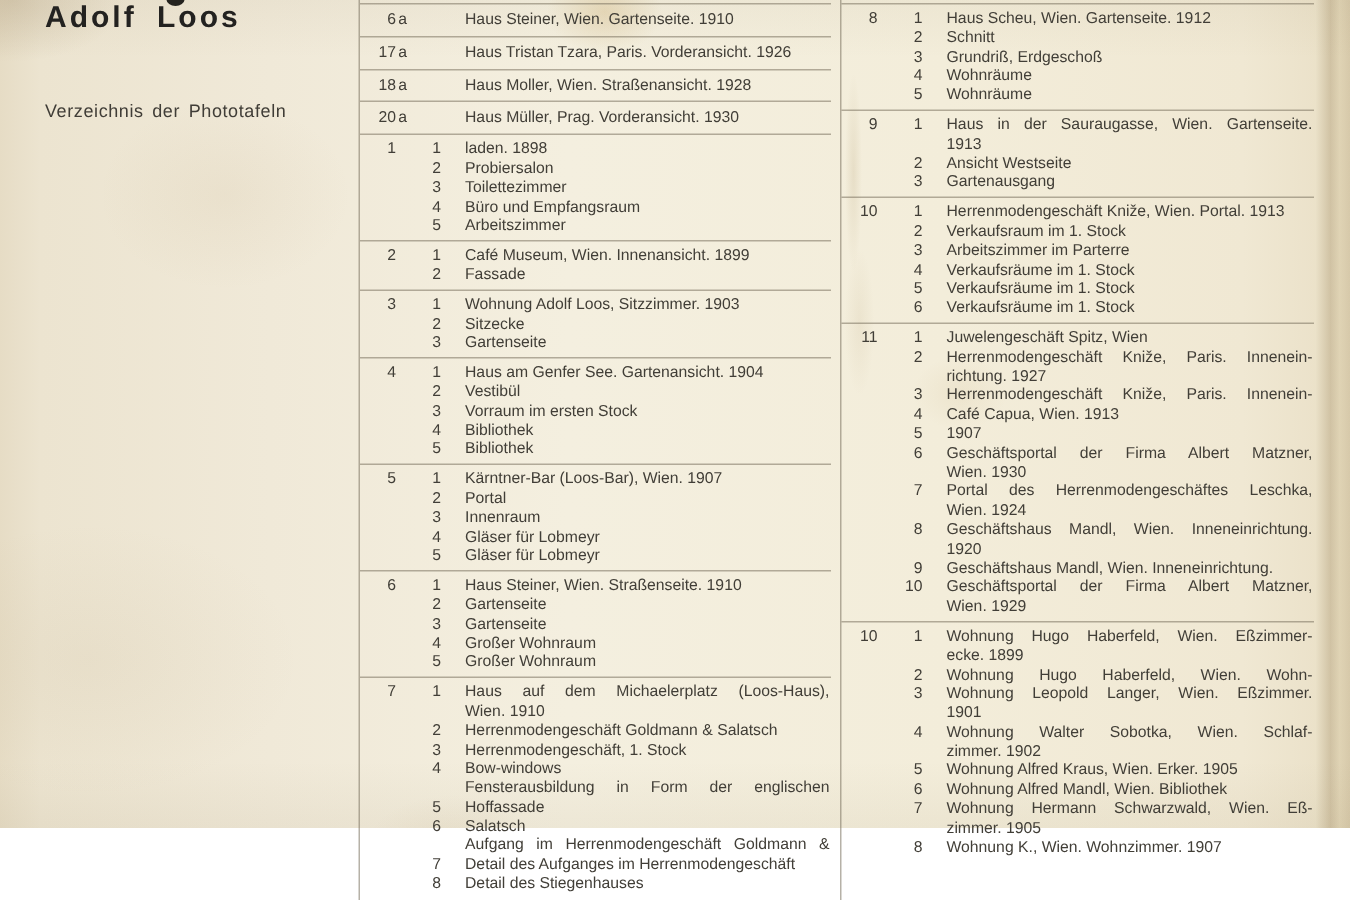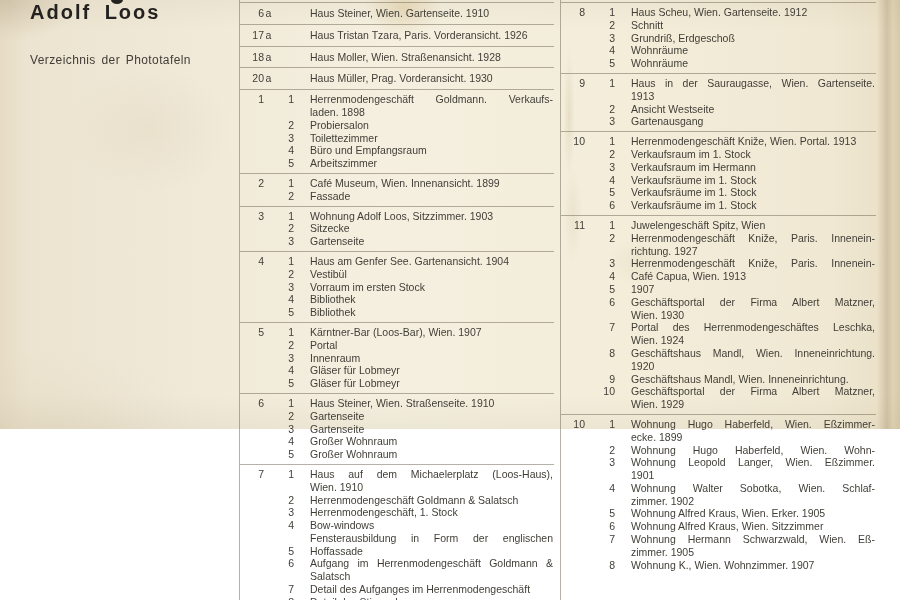--- a/index.html
+++ b/index.html
@@ -2,21 +2,21 @@
 <html><head>
 <meta charset="utf-8">
 <style>
   html,body{margin:0;padding:0;}
   body{
     width:900px;height:600px;overflow:hidden;
     font-family:"Liberation Sans","DejaVu Sans",sans-serif;
     -webkit-font-smoothing:antialiased;
   }
   .page{
-    position:absolute;left:0;top:0;width:900px;height:429px;
+    position:absolute;left:0;top:0;width:900px;height:552px;
     background:
       radial-gradient(ellipse 55px 40px at 403px 8px, rgba(193,156,82,0.26), rgba(193,156,82,0) 70%),
       radial-gradient(ellipse 8px 95px at 569px 115px, rgba(165,140,90,0.16), rgba(165,140,90,0) 70%),
       radial-gradient(ellipse 14px 70px at 573px 215px, rgba(165,140,90,0.10), rgba(165,140,90,0) 70%),
       radial-gradient(ellipse 45px 35px at 640px 262px, rgba(180,150,90,0.10), rgba(180,150,90,0) 70%),
       radial-gradient(ellipse 120px 90px at 150px 130px, rgba(170,140,90,0.08), rgba(170,140,90,0) 70%),
       radial-gradient(ellipse 80px 50px at 300px 565px, rgba(170,140,90,0.10), rgba(170,140,90,0) 70%),
       radial-gradient(ellipse 200px 130px at 60px 440px, rgba(160,135,90,0.07), rgba(160,135,90,0) 70%),
       radial-gradient(ellipse 100px 55px at 8px 0px, rgba(140,115,75,0.20), rgba(140,115,75,0) 75%),
       linear-gradient(180deg, rgba(120,100,60,0.05), rgba(120,100,60,0) 7%, rgba(120,100,60,0) 92%, rgba(120,100,60,0.06)),
@@ -26,21 +26,21 @@
   .frag{
     position:absolute;left:111px;top:-3px;width:12px;height:7px;
     background:#24231f;border-radius:0 0 7px 7px / 0 0 5px 5px;
   }
   .title{
     position:absolute;left:30px;top:1px;margin:0;
     font-size:20px;font-weight:bold;color:#232220;
     letter-spacing:2px;word-spacing:6px;line-height:22px;
   }
   .subtitle{
-    position:absolute;left:30px;top:53px;
+    position:absolute;left:30px;top:67px;
     font-size:12px;color:#403d37;letter-spacing:0.4px;word-spacing:2px;
   }
   .col{
     position:absolute;top:0;height:600px;box-sizing:border-box;
     border-left:1px solid rgba(122,113,94,0.55);
     padding-top:2px;
     font-size:10.5px;line-height:12.8px;color:#413e37;
   }
   .col1{left:239px;width:315px;}
   .col2{left:560px;width:316px;}
@@ -127,21 +127,20 @@
       </div>
       <div class="section">
         <div class="plate">
           <span class="pnum">1</span>
           <span class="psuf"></span>
         </div>
         <div class="items">
           <div class="item">
             <span class="inum">1</span>
             <div class="itext">
-              <div class="line j">Herrenmodengeschäft Goldmann. Verkaufs-</div>
               <div class="line">laden. 1898</div>
             </div>
           </div>
           <div class="item">
             <span class="inum">2</span>
             <div class="itext">
               <div class="line">Probiersalon</div>
             </div>
           </div>
           <div class="item">
@@ -358,22 +357,22 @@
           </div>
           <div class="item">
             <span class="inum">5</span>
             <div class="itext">
               <div class="line">Hoffassade</div>
             </div>
           </div>
           <div class="item">
             <span class="inum">6</span>
             <div class="itext">
+              <div class="line">Salatsch</div>
               <div class="line j">Aufgang im Herrenmodengeschäft Goldmann &amp;</div>
-              <div class="line">Salatsch</div>
             </div>
           </div>
           <div class="item">
             <span class="inum">7</span>
             <div class="itext">
               <div class="line">Detail des Aufganges im Herrenmodengeschäft</div>
             </div>
           </div>
           <div class="item">
             <span class="inum">8</span>
@@ -464,21 +463,21 @@
           </div>
           <div class="item">
             <span class="inum">2</span>
             <div class="itext">
               <div class="line">Verkaufsraum im 1. Stock</div>
             </div>
           </div>
           <div class="item">
             <span class="inum">3</span>
             <div class="itext">
-              <div class="line">Verkaufsraum im Hermann</div>
+              <div class="line">Arbeitszimmer im Parterre</div>
             </div>
           </div>
           <div class="item">
             <span class="inum">4</span>
             <div class="itext">
               <div class="line">Verkaufsräume im 1. Stock</div>
             </div>
           </div>
           <div class="item">
             <span class="inum">5</span>
@@ -602,21 +601,21 @@
           </div>
           <div class="item">
             <span class="inum">5</span>
             <div class="itext">
               <div class="line">Wohnung Alfred Kraus, Wien. Erker. 1905</div>
             </div>
           </div>
           <div class="item">
             <span class="inum">6</span>
             <div class="itext">
-              <div class="line">Wohnung Alfred Kraus, Wien. Sitzzimmer</div>
+              <div class="line">Wohnung Alfred Mandl, Wien. Bibliothek</div>
             </div>
           </div>
           <div class="item">
             <span class="inum">7</span>
             <div class="itext">
               <div class="line j">Wohnung Hermann Schwarzwald, Wien. Eß-</div>
               <div class="line">zimmer. 1905</div>
             </div>
           </div>
           <div class="item">

